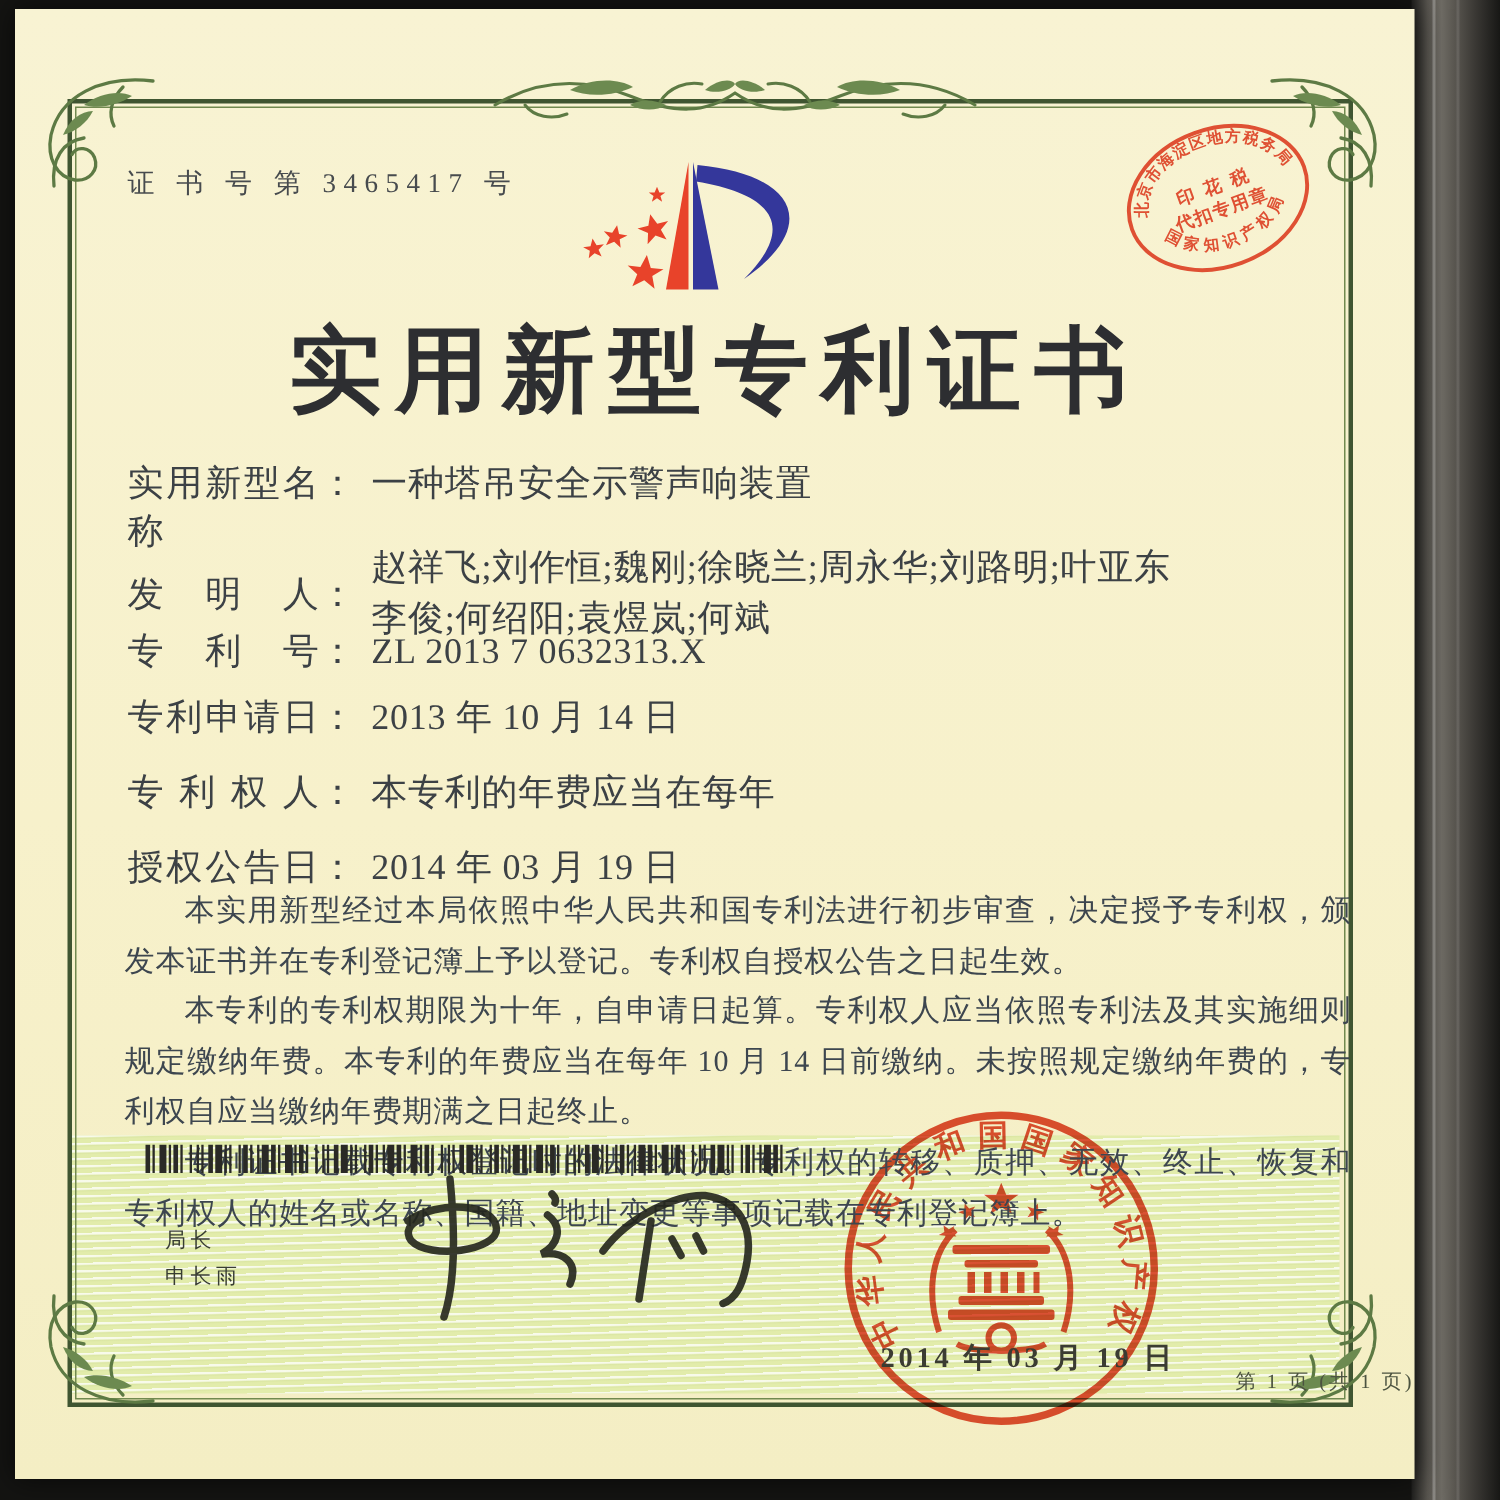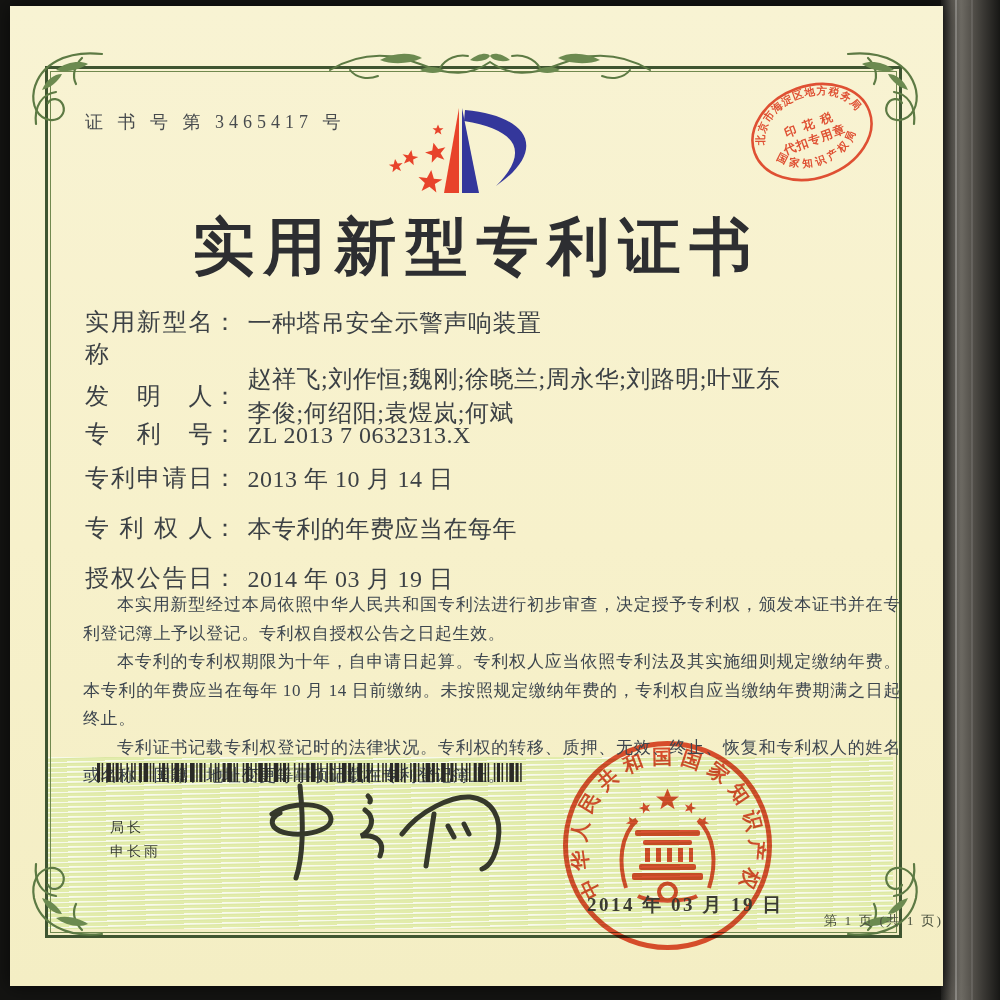--- a/index.html
+++ b/index.html
@@ -27,21 +27,21 @@
     letter-spacing:9px;color:#2d2e31;}
   .logo{position:absolute;left:348px;top:86px;z-index:10;}
   .tax-stamp{position:absolute;left:712px;top:56px;z-index:12;opacity:.92;}
   .fields{position:absolute;left:75px;top:0;width:790px;z-index:10;}
   .frow{position:absolute;left:0;display:flex;font-size:24px;color:#3c4145;letter-spacing:.5px;}
   .flabel{display:inline-block;width:128px;flex:none;text-align:justify;text-align-last:justify;}
   .fcolon{flex:none;margin-right:10px;}
   .fvalue{flex:1;line-height:1.42;}
   .r1{top:300px;} .r2{top:356px;align-items:center;} .r3{top:412px;} .r4{top:456px;} .r5{top:506px;justify-content:space-between;} .r6{top:556px;}
   .paras{position:absolute;left:73px;top:585px;width:818px;z-index:10;
-    font-size:17px;line-height:1.68;color:#3d464f;text-align:justify;letter-spacing:.6px;}
+    font-size:20px;line-height:1.68;color:#3d464f;text-align:justify;letter-spacing:.6px;}
   .paras p{margin:0;text-indent:2em;}
   .barcode{position:absolute;left:85px;top:757px;z-index:10;}
   .sig-block{left:100px;top:810px;font-size:14px;color:#383d33;letter-spacing:3px;line-height:1.7;}
   .signature{position:absolute;left:190px;top:768px;z-index:11;}
   .grant-seal{position:absolute;left:540px;top:722px;z-index:9;mix-blend-mode:multiply;opacity:.92;}
   .seal-date{left:577px;top:886px;font-size:19px;color:#3b3c32;letter-spacing:2.5px;z-index:11;font-weight:600;}
   .footer{left:0;top:906px;width:933px;text-align:right;font-size:13.5px;color:#4c5340;letter-spacing:2px;}
   .orn{position:absolute;z-index:6;pointer-events:none;}
   .o-tl{left:12px;top:38px;} .o-tr{left:832px;top:38px;transform:scaleX(-1);}
   .o-bl{left:12px;top:852px;transform:scaleY(-1);} .o-br{left:832px;top:852px;transform:scale(-1,-1);}

